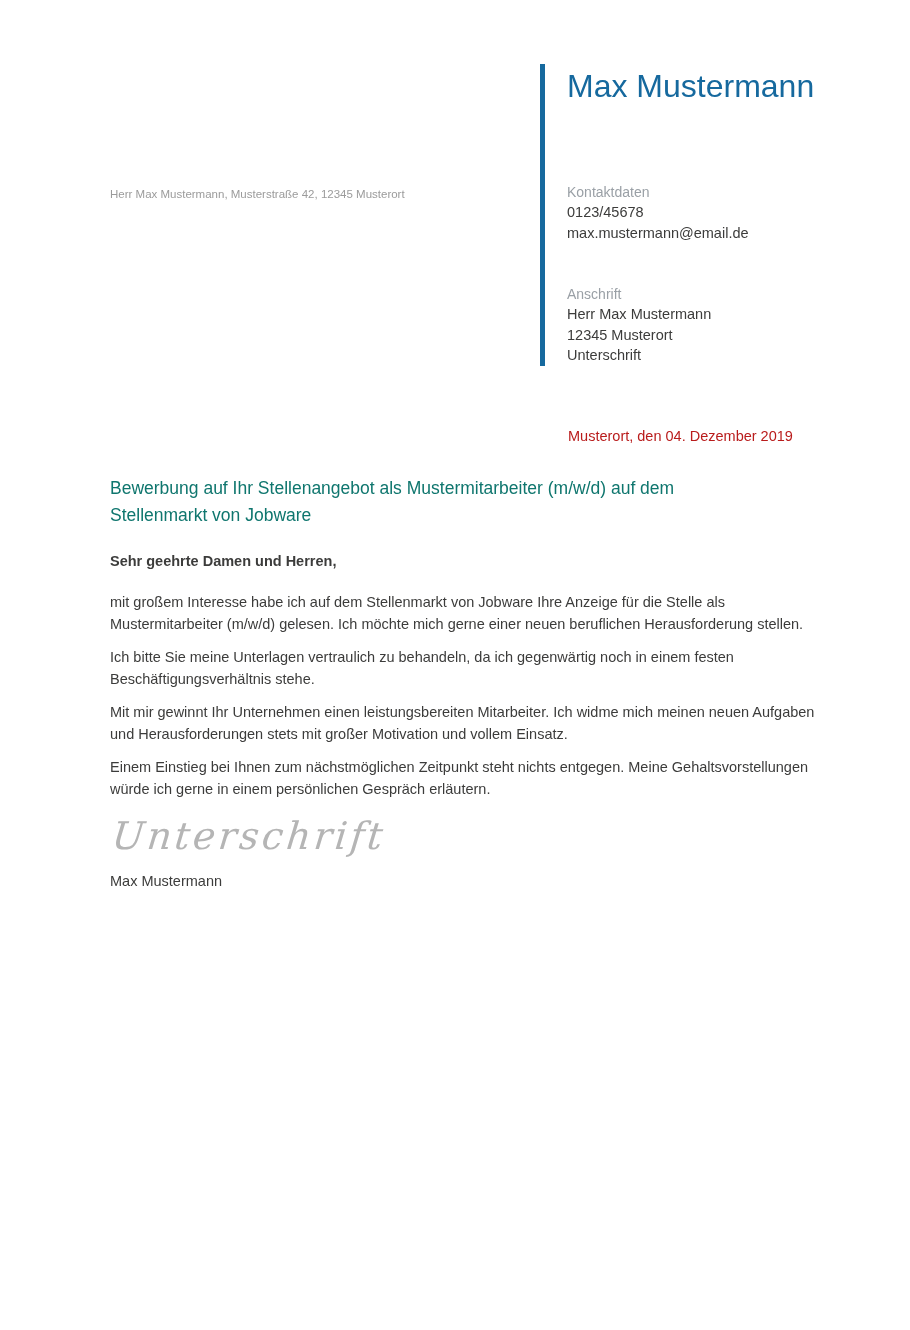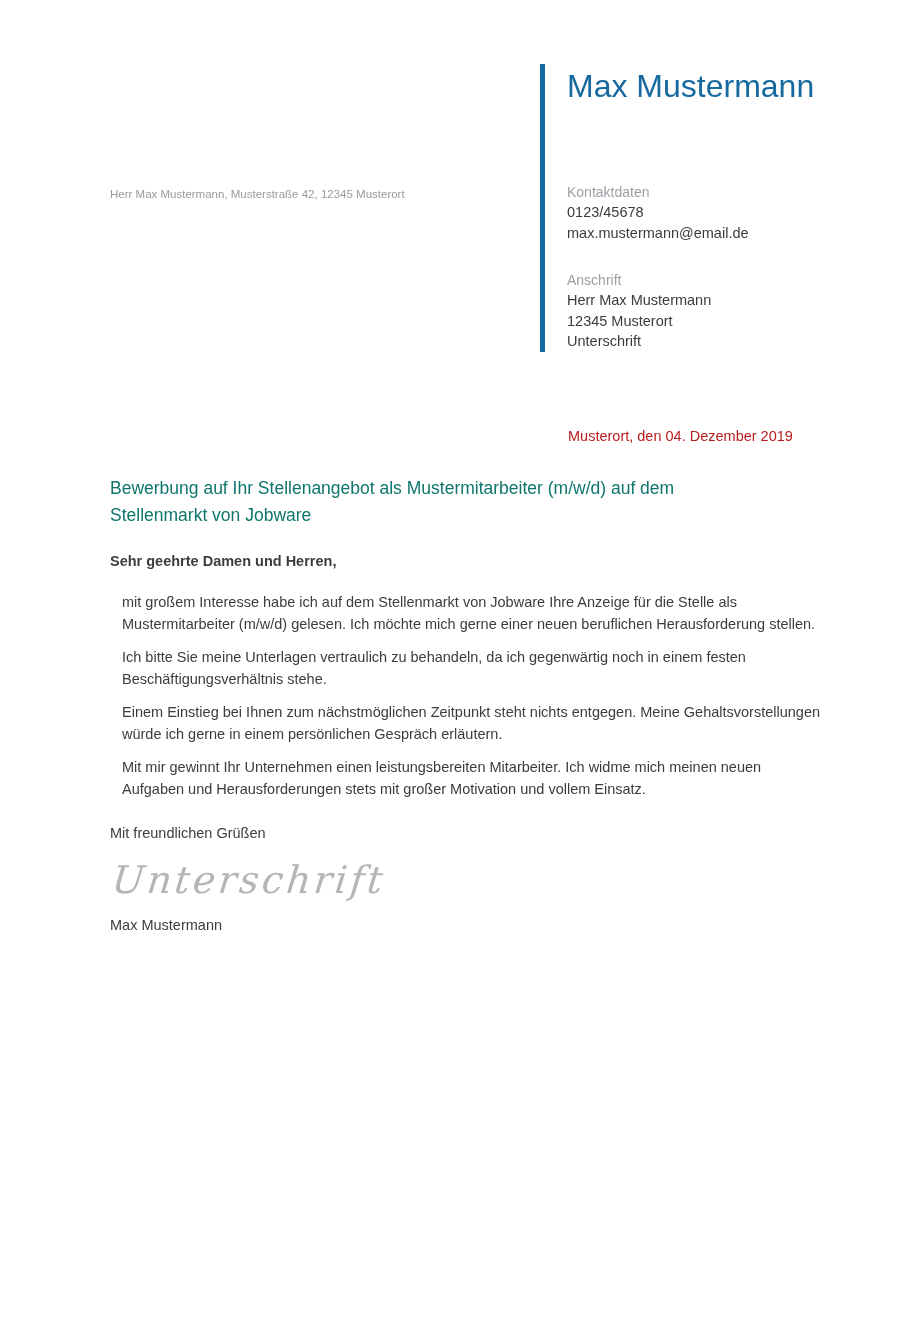--- a/index.html
+++ b/index.html
@@ -31,21 +31,21 @@
     font-weight: 400;
     margin: 0;
     white-space: nowrap;
   }
   .col-label {
     color: #9aa0a6;
     font-size: 14px;
     line-height: 20px;
     margin-top: 74px;
   }
-  .col-label.second { margin-top: 27px; }
+  .col-label.second { margin-top: 41px; }
   .col-line {
     font-size: 14.5px;
     line-height: 20.5px;
     color: #3c3c3b;
   }
 
   
   .sender-line {
     position: absolute;
     left: 110px;
@@ -84,21 +84,21 @@
   
   .letter-body {
     position: absolute;
     left: 110px;
     top: 550px;
     width: 712px;
     font-size: 14.5px;
     line-height: 22px;
   }
   .salutation { margin: 0 0 19px 0; font-weight: bold; }
-  .para { margin: 0 0 11px 12px; }
+  .para { margin: 0 0 11px 0; }
   .closing { margin: 22px 0 0 0; }
   .signature {
     margin: 14px 0 0 0;
     font-family: "DejaVu Serif", serif;
     font-style: italic;
     font-size: 38px;
     line-height: 44px;
     color: #b5b5b5;
     letter-spacing: 3px;
     transform: skewX(-6deg);
@@ -128,20 +128,19 @@
 
 
   <div class="date-line">Musterort, den 04. Dezember 2019</div>
 
   <div class="subject">Bewerbung auf Ihr Stellenangebot als Mustermitarbeiter (m/w/d) auf dem Stellenmarkt von Jobware</div>
 
   <div class="letter-body">
     <p class="salutation">Sehr geehrte Damen und Herren,</p>
     <p class="para">mit großem Interesse habe ich auf dem Stellenmarkt von Jobware Ihre Anzeige für die Stelle als Mustermitarbeiter (m/w/d) gelesen. Ich möchte mich gerne einer neuen beruflichen Herausforderung stellen.</p>
     <p class="para">Ich bitte Sie meine Unterlagen vertraulich zu behandeln, da ich gegenwärtig noch in einem festen Beschäftigungsverhältnis stehe.</p>
+    <p class="para">Mit mir gewinnt Ihr Unternehmen einen leistungsbereiten Mitarbeiter. Ich widme mich meinen neuen Aufgaben und Herausforderungen stets mit großer Motivation und vollem Einsatz.</p>
     <p class="para">Einem Einstieg bei Ihnen zum nächstmöglichen Zeitpunkt steht nichts entgegen. Meine Gehaltsvorstellungen würde ich gerne in einem persönlichen Gespräch erläutern.</p>
-    <p class="para">Mit mir gewinnt Ihr Unternehmen einen leistungsbereiten Mitarbeiter. Ich widme mich meinen neuen Aufgaben und Herausforderungen stets mit großer Motivation und vollem Einsatz.</p>
-    <p class="closing">Mit freundlichen Grüßen</p>
     <p class="signature">Unterschrift</p>
     <p class="signature-name">Max Mustermann</p>
   </div>
 
 </div>
 
 </body></html>

